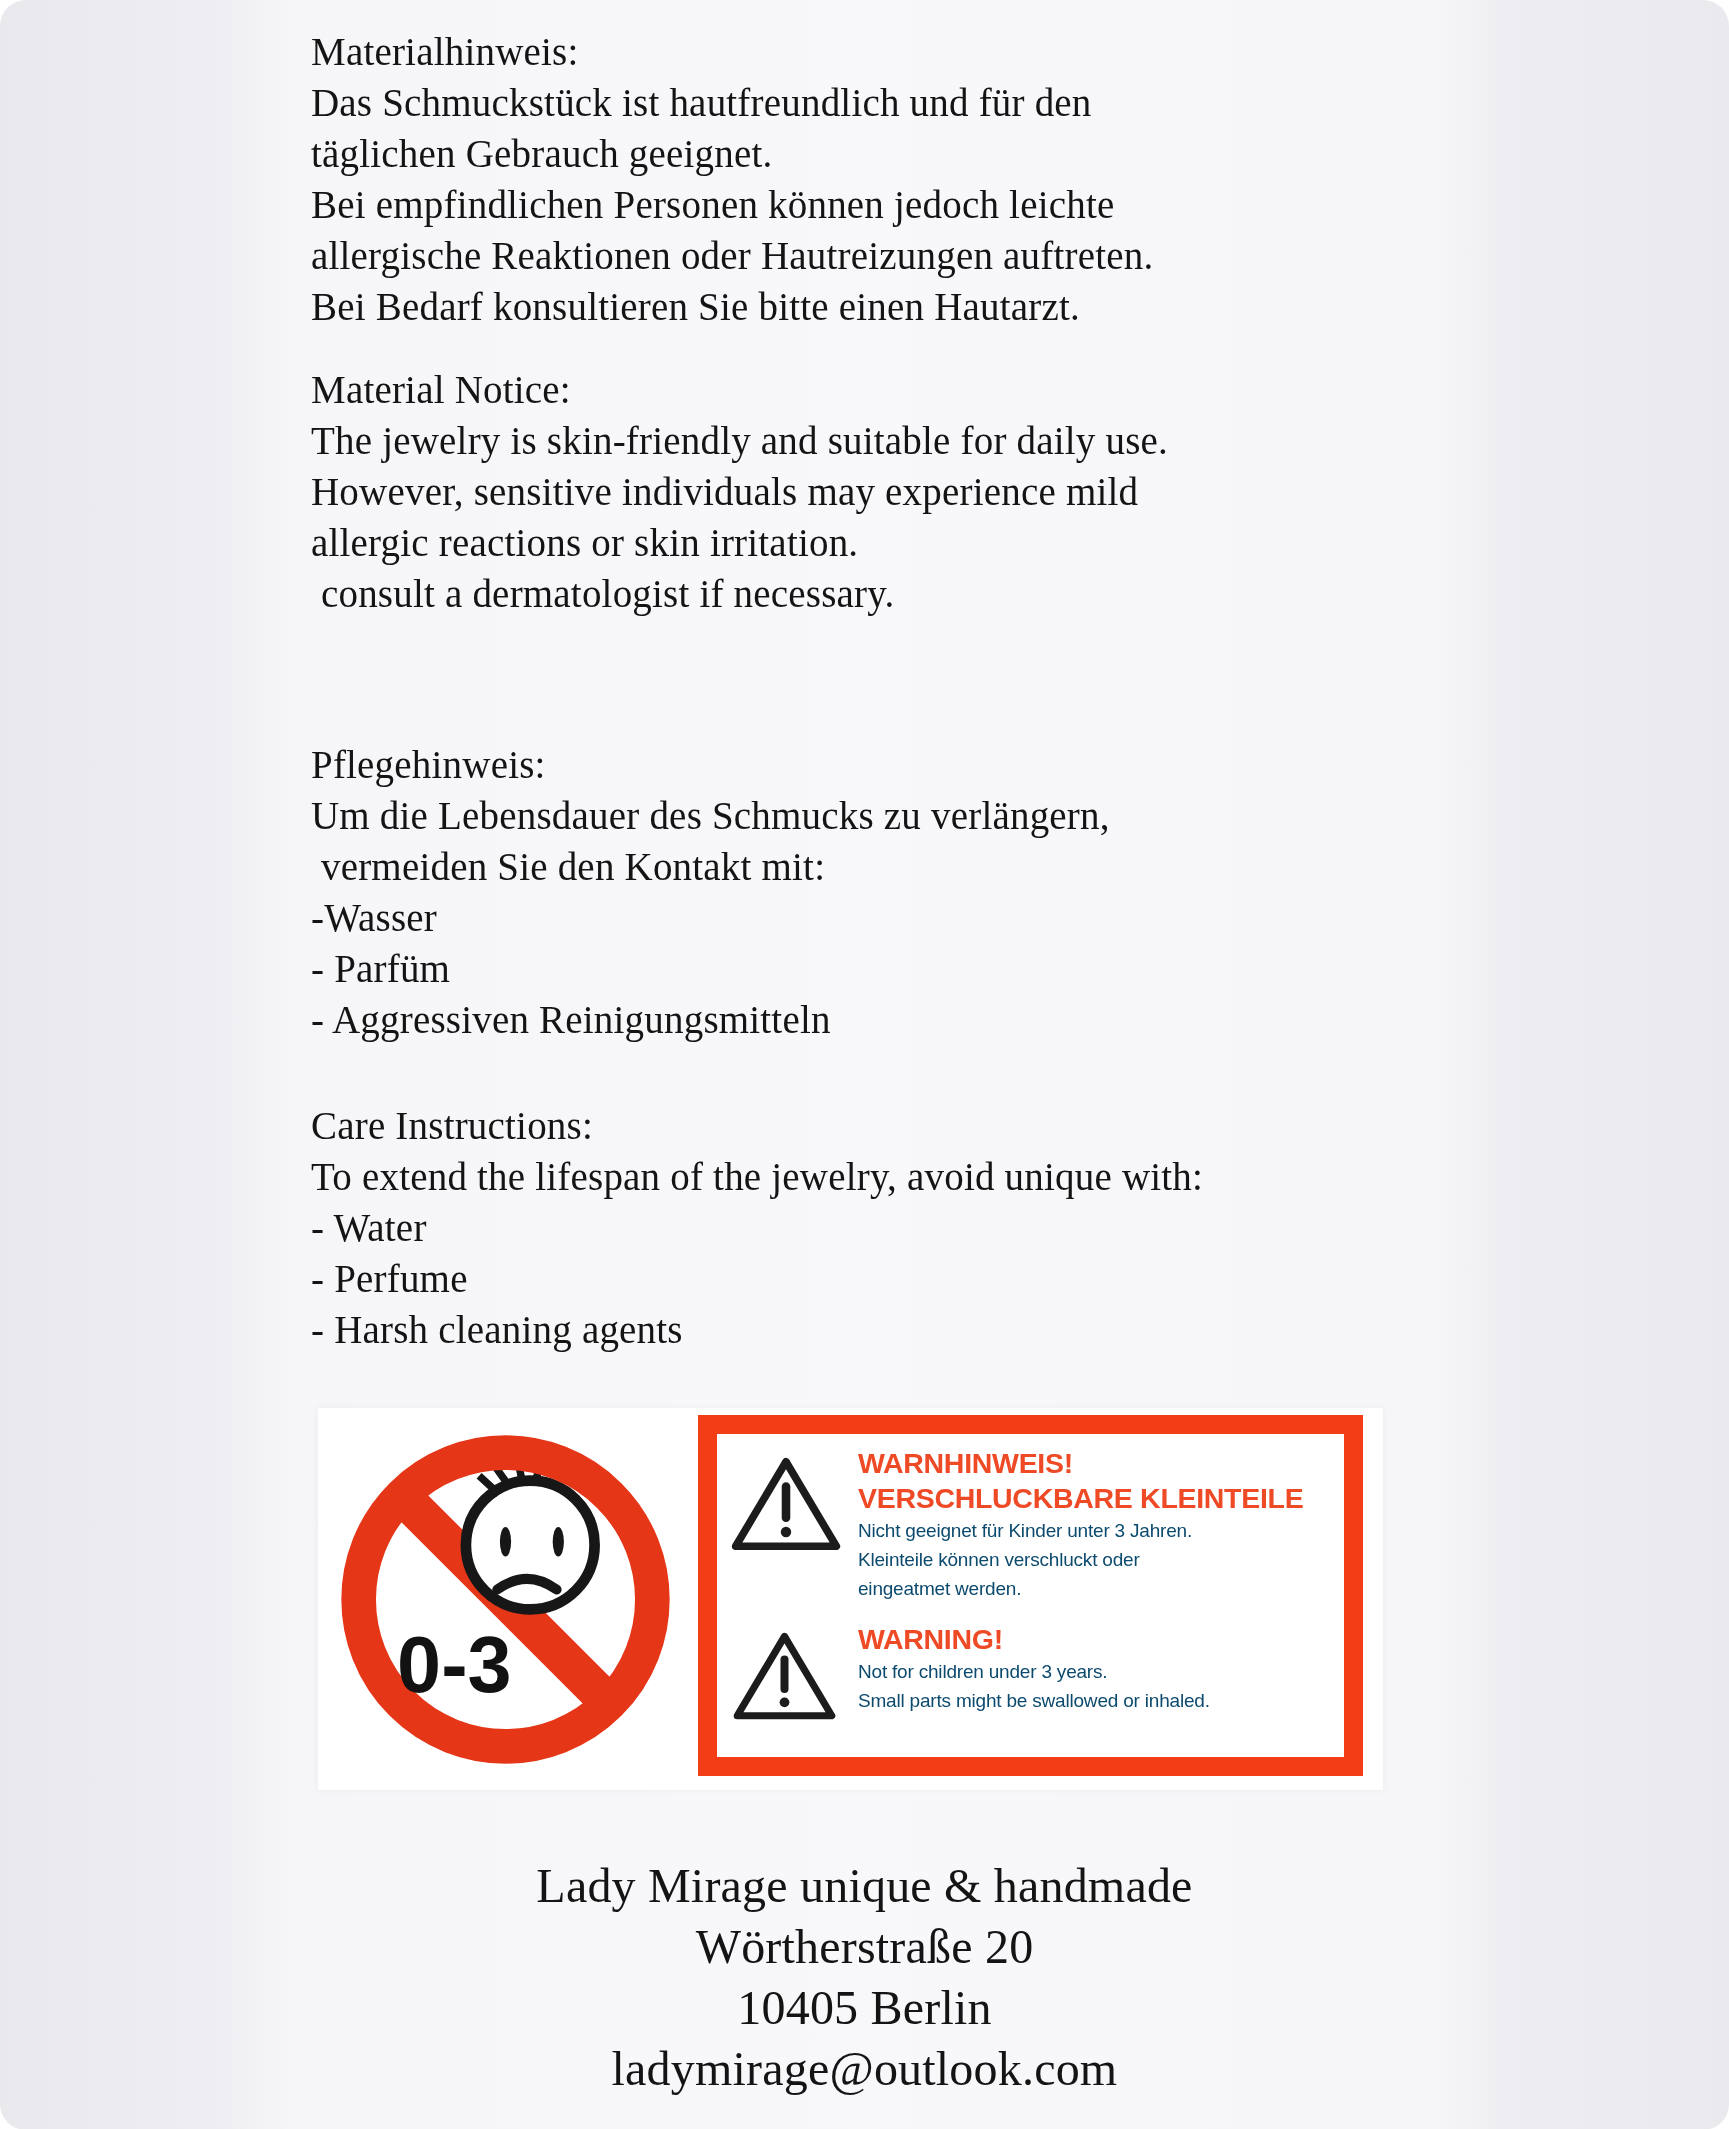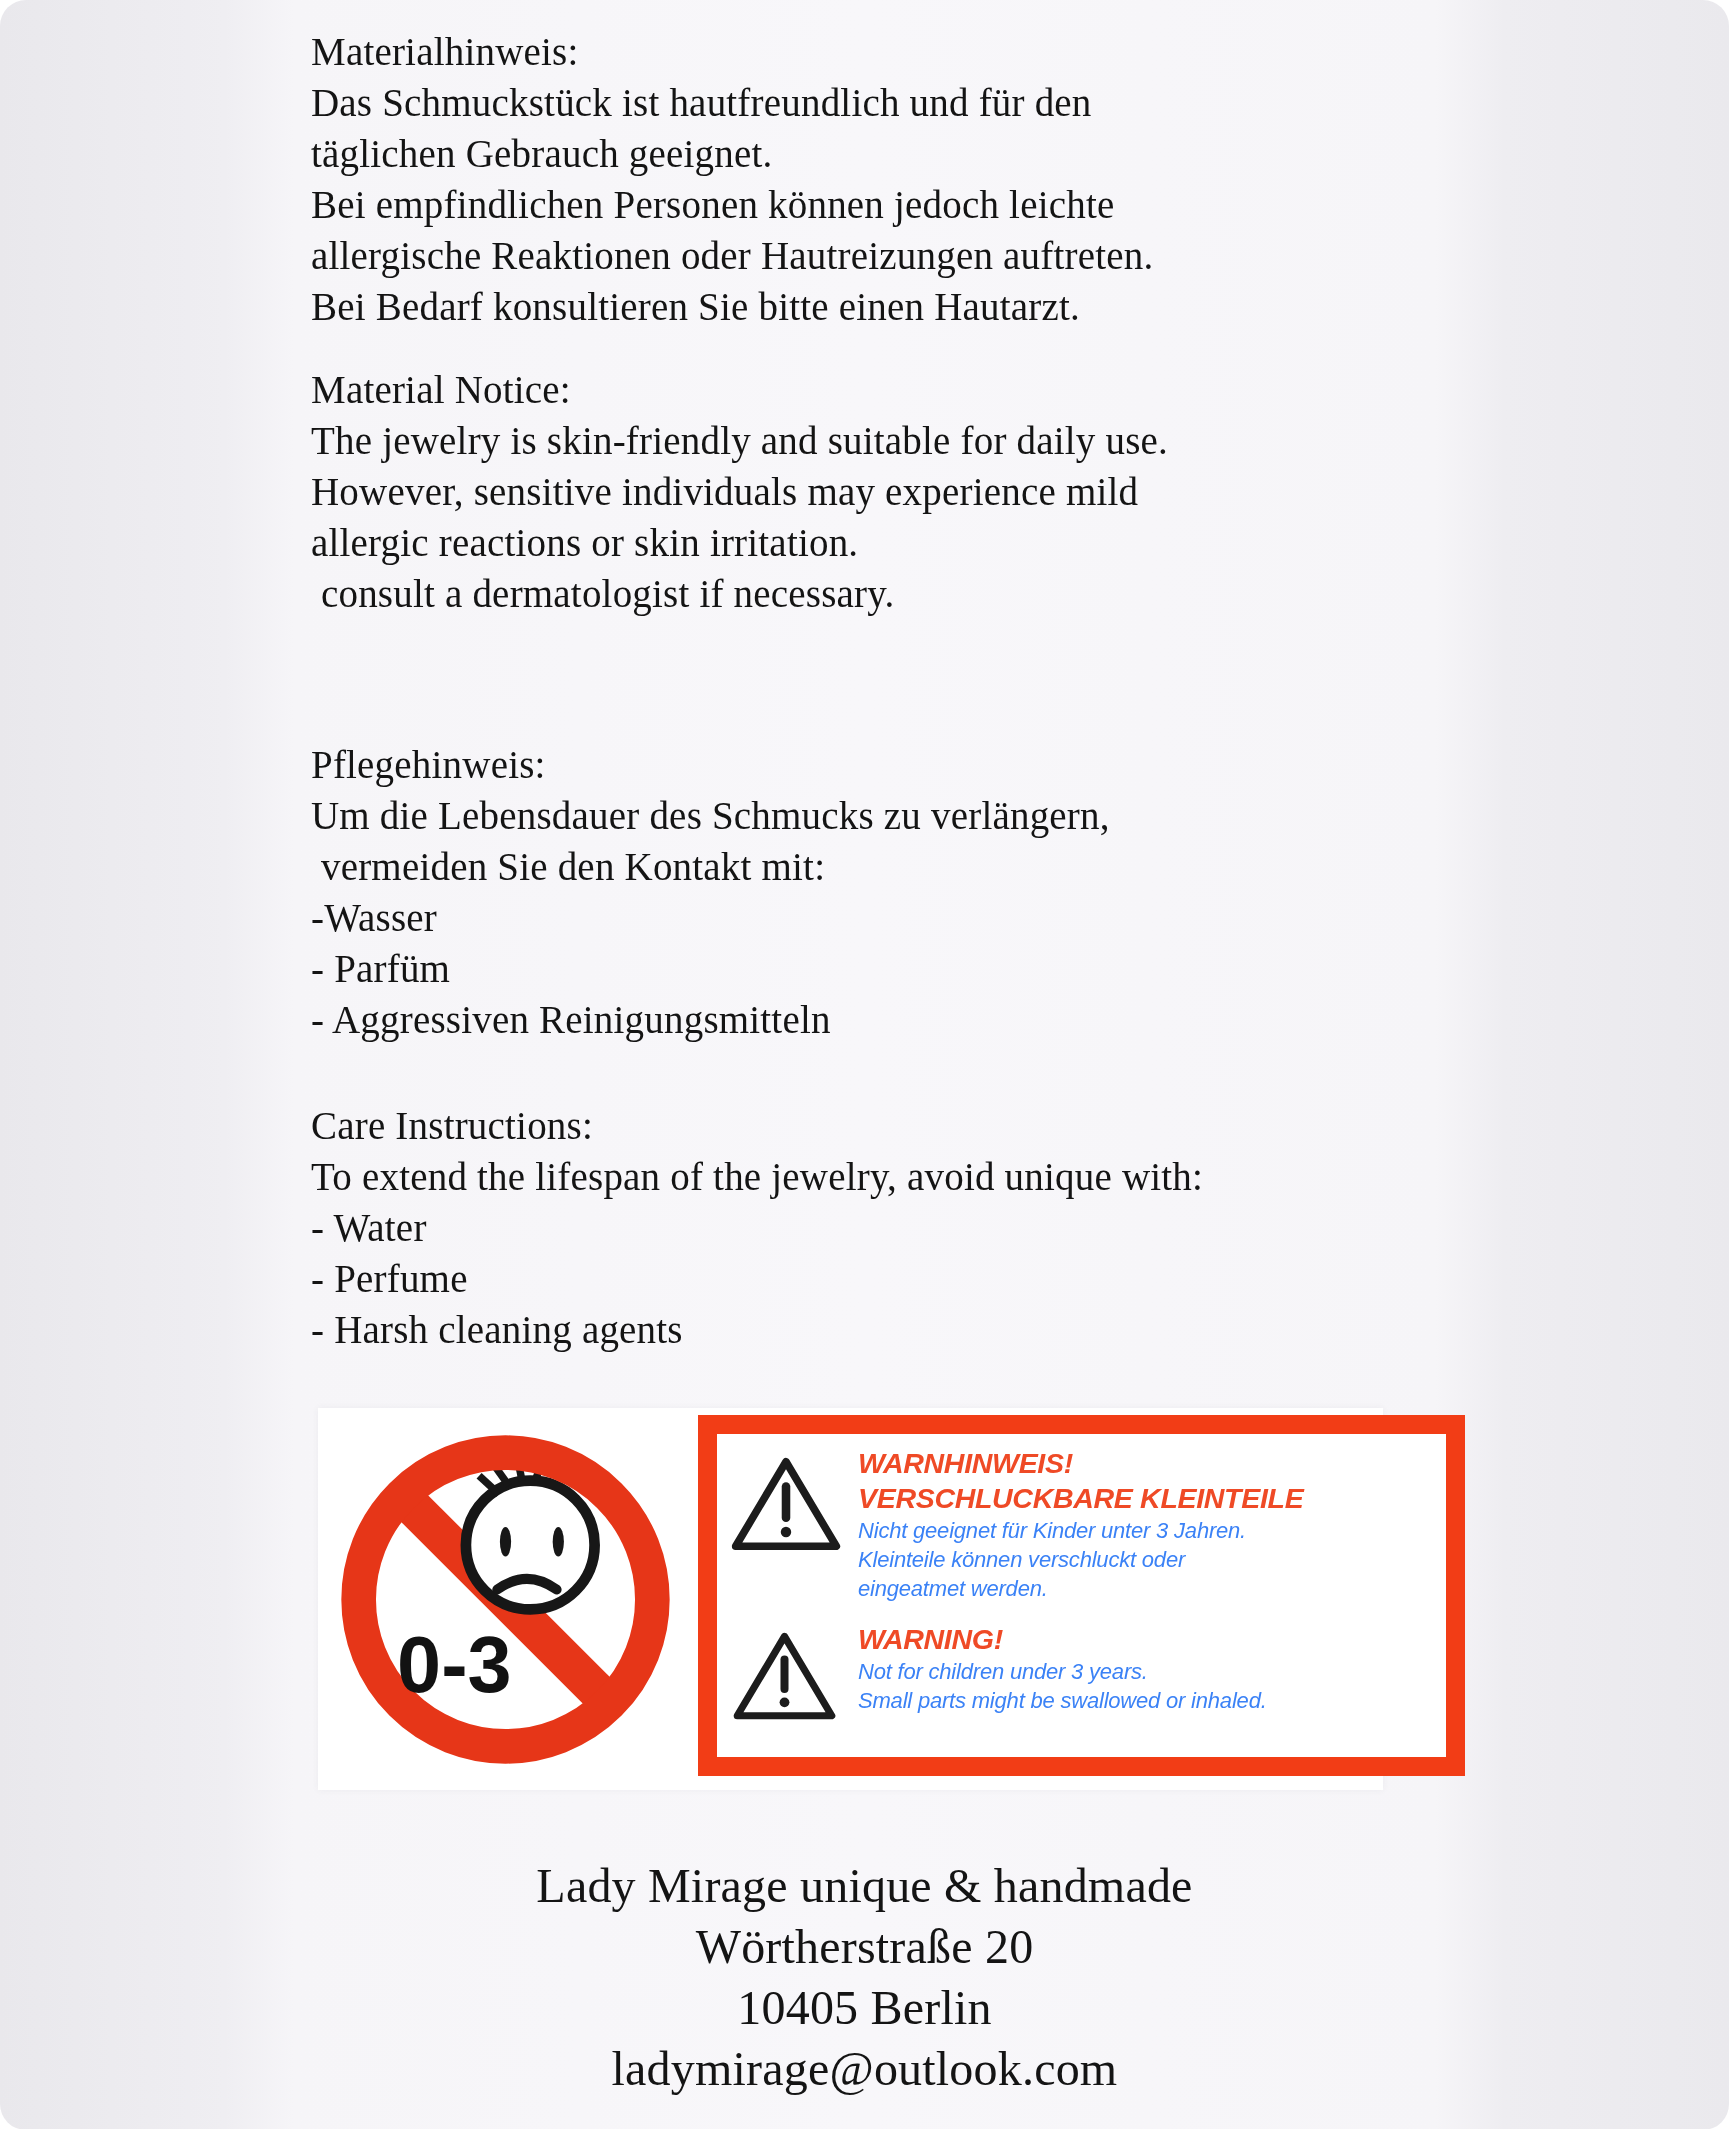--- a/index.html
+++ b/index.html
@@ -39,44 +39,43 @@
   .slash { stroke:var(--prohibition-red); }
   .face-outline { fill:#ffffff; stroke:#171717; }
   .face-feature { stroke:#171717; fill:none; }
   .face-fill { fill:#171717; }
   .age-text {
     font-family:"Liberation Sans","DejaVu Sans",sans-serif;
     font-weight:bold; fill:#121212;
   }
   .warn-box {
     position:absolute; left:380px; top:7px;
-    width:767px; height:361px; box-sizing:border-box;
+    width:665px; height:361px; box-sizing:border-box;
     border:19px solid var(--warning-border-red);
     background:#ffffff;
-    font-style:italic;
   }
   .tri { position:absolute; }
   .tri-1 { left:12px; top:21px; width:114px; height:99px; }
   .tri-2 { left:14px; top:196px; width:107px; height:93px; }
   .tri-shape { fill:#ffffff; stroke:var(--triangle-black); stroke-linejoin:round; }
   .tri-mark  { stroke:var(--triangle-black); stroke-linecap:round; }
   .tri-dot   { fill:var(--triangle-black); }
   .warn-text {
     position:absolute; left:141px; width:467px;
     font-family:"Liberation Sans","DejaVu Sans",sans-serif;
   }
   .warn-text-de { top:12px; }
   .warn-text-en { top:188px; }
   .warn-title {
     font-size:28.5px; line-height:35px; font-weight:bold;
     color:var(--warning-heading-red);
     letter-spacing:-0.3px; white-space:pre;
   }
   .warn-body {
-    font-size:22px; line-height:29px; color:#3b82f6; white-space:pre;
+    font-size:19px; line-height:29px; color:#0c4a6e; white-space:pre;
     letter-spacing:-0.2px;
   }
   
   .address { position:absolute; left:0; top:1855px; width:1729px; text-align:center; }
   .address .line { font-size:48px; line-height:61px; letter-spacing:0.2px; }
 </style>
 </head>
 <body>
 
 <div class="page">

